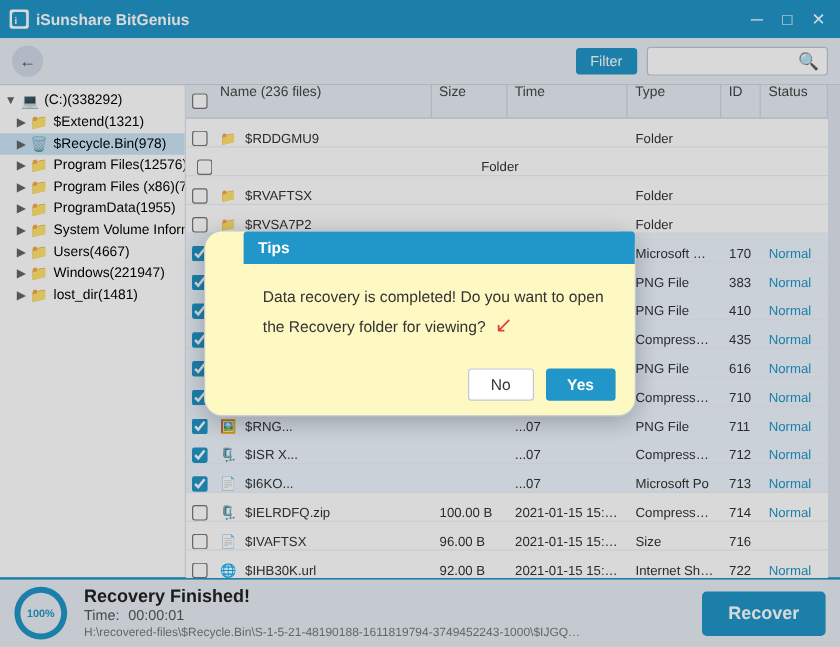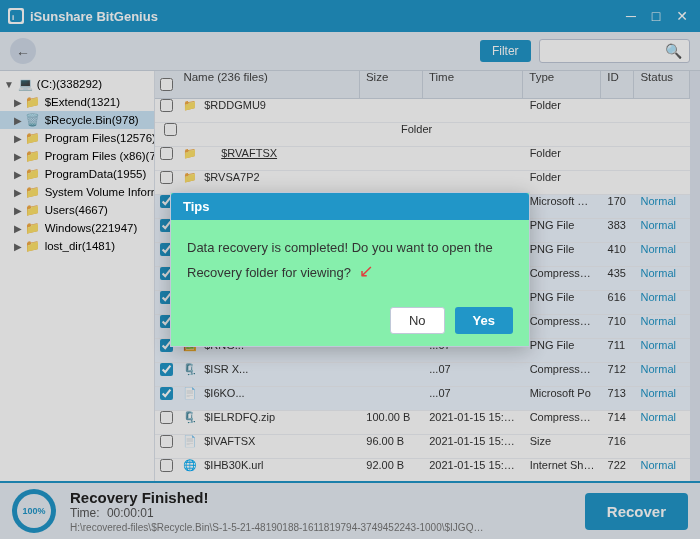--- a/index.html
+++ b/index.html
@@ -49,21 +49,21 @@
     .file-list-header { display: flex; align-items: center; background: #e8eef5; border-bottom: 1px solid #cdd5e0; height: 28px; position: sticky; top: 0; z-index: 2; }
     .header-checkbox { width: 30px; display: flex; align-items: center; justify-content: center; }
     .header-cell { padding: 0 6px; font-size: 11.5px; color: #444; border-right: 1px solid #cdd5e0; height: 100%; display: flex; align-items: flex-start; cursor: pointer; }
     .col-name { width: 240px; }
     .col-size { width: 80px; }
     .col-time { width: 130px; }
     .col-type { width: 100px; }
     .col-id { width: 40px; }
     .col-status { width: 70px; }
 
-    .file-row { display: flex; align-items: flex-start; border-bottom: 1px solid #eef0f5; height: 24px; }
+    .file-row { display: flex; align-items: flex-end; border-bottom: 1px solid #eef0f5; height: 24px; }
     .file-row.checked { background: #eef6ff; }
     .row-checkbox { width: 30px; display: flex; align-items: center; justify-content: center; }
     .row-cell { padding: 0 6px; font-size: 11px; color: #333; overflow: hidden; text-overflow: ellipsis; white-space: nowrap; }
     .status-normal { color: #2196c8; }
 
     
     .bottom-bar { background: #e8eef5; border-top: 2px solid #2196c8; padding: 0 12px; height: 58px; display: flex; align-items: center; gap: 14px; }
     .progress-circle { width: 44px; height: 44px; border-radius: 50%; background: conic-gradient(#2196c8 360deg, #dde3ec 0deg); display: flex; align-items: center; justify-content: center; font-size: 10px; font-weight: bold; color: #2196c8; position: relative; }
     .progress-inner { width: 34px; height: 34px; border-radius: 50%; background: #e8eef5; display: flex; align-items: center; justify-content: center; font-size: 9px; font-weight: bold; color: #2196c8; }
     .bottom-info { flex: 1; }
@@ -75,21 +75,21 @@
     
     .sidebar::-webkit-scrollbar, .file-list-area::-webkit-scrollbar { width: 8px; }
     .sidebar::-webkit-scrollbar-track, .file-list-area::-webkit-scrollbar-track { background: #f0f0f0; }
     .sidebar::-webkit-scrollbar-thumb, .file-list-area::-webkit-scrollbar-thumb { background: #c0c8d8; border-radius: 4px; }
 
     
     .right-scrollbar { width: 10px; background: #e0e6f0; flex-shrink: 0; display: flex; flex-direction: column; }
 
     
     .dialog-overlay { position: fixed; top: 0; left: 0; width: 700px; height: 539px; background: rgba(0,0,0,0.15); z-index: 100; display: flex; align-items: center; justify-content: center; }
-    .dialog-box { background: #86efac; border: 1px solid #c0c8d8; border-radius: 0; width: 360px; box-shadow: 0 4px 20px rgba(0,0,0,0.25); }
+    .dialog-box { background: #fef9c3; border: 1px solid #c0c8d8; border-radius: 15px; width: 360px; box-shadow: 0 4px 20px rgba(0,0,0,0.25); padding-left: 32px; }
     .dialog-header { background: #2196c8; color: white; padding: 6px 12px; font-size: 13px; font-weight: 600; border-radius: 3px 3px 0 0; }
     .dialog-body { padding: 18px 16px 14px; font-size: 13px; color: #333; line-height: 1.5; }
     .dialog-arrow { display: inline-block; color: #e04040; font-size: 18px; margin-left: 4px; }
     .dialog-buttons { display: flex; justify-content: flex-end; gap: 10px; padding: 8px 16px 12px; }
     .dialog-btn-no { background: white; color: #333; border: 1px solid #c0c8d8; padding: 5px 18px; border-radius: 3px; cursor: pointer; font-size: 13px; }
     .dialog-btn-yes { background: #2196c8; color: white; border: none; padding: 5px 18px; border-radius: 3px; cursor: pointer; font-size: 13px; font-weight: 600; }
 
     input[type="checkbox"] { width: 13px; height: 13px; cursor: pointer; accent-color: #2196c8; }
   </style>
 </head>
@@ -229,21 +229,21 @@
     <div class="row-cell col-type">Folder</div>
     <div class="row-cell col-id"></div>
     <div class="row-cell col-status status-normal"></div>
   </div>
           <div class="file-row">
     <div class="row-checkbox">
       <input type="checkbox" style="">
     </div>
     <div class="row-cell col-name">
       <span>📁</span>
-      <span style="margin-left:21px;text-decoration:underline;">$RVAFTSX</span>
+      <span style="margin-left:4px;">$RVAFTSX</span>
     </div>
     <div class="row-cell col-size"></div>
     <div class="row-cell col-time"></div>
     <div class="row-cell col-type">Folder</div>
     <div class="row-cell col-id"></div>
     <div class="row-cell col-status status-normal"></div>
   </div>
           <div class="file-row">
     <div class="row-checkbox">
       <input type="checkbox" style="">

